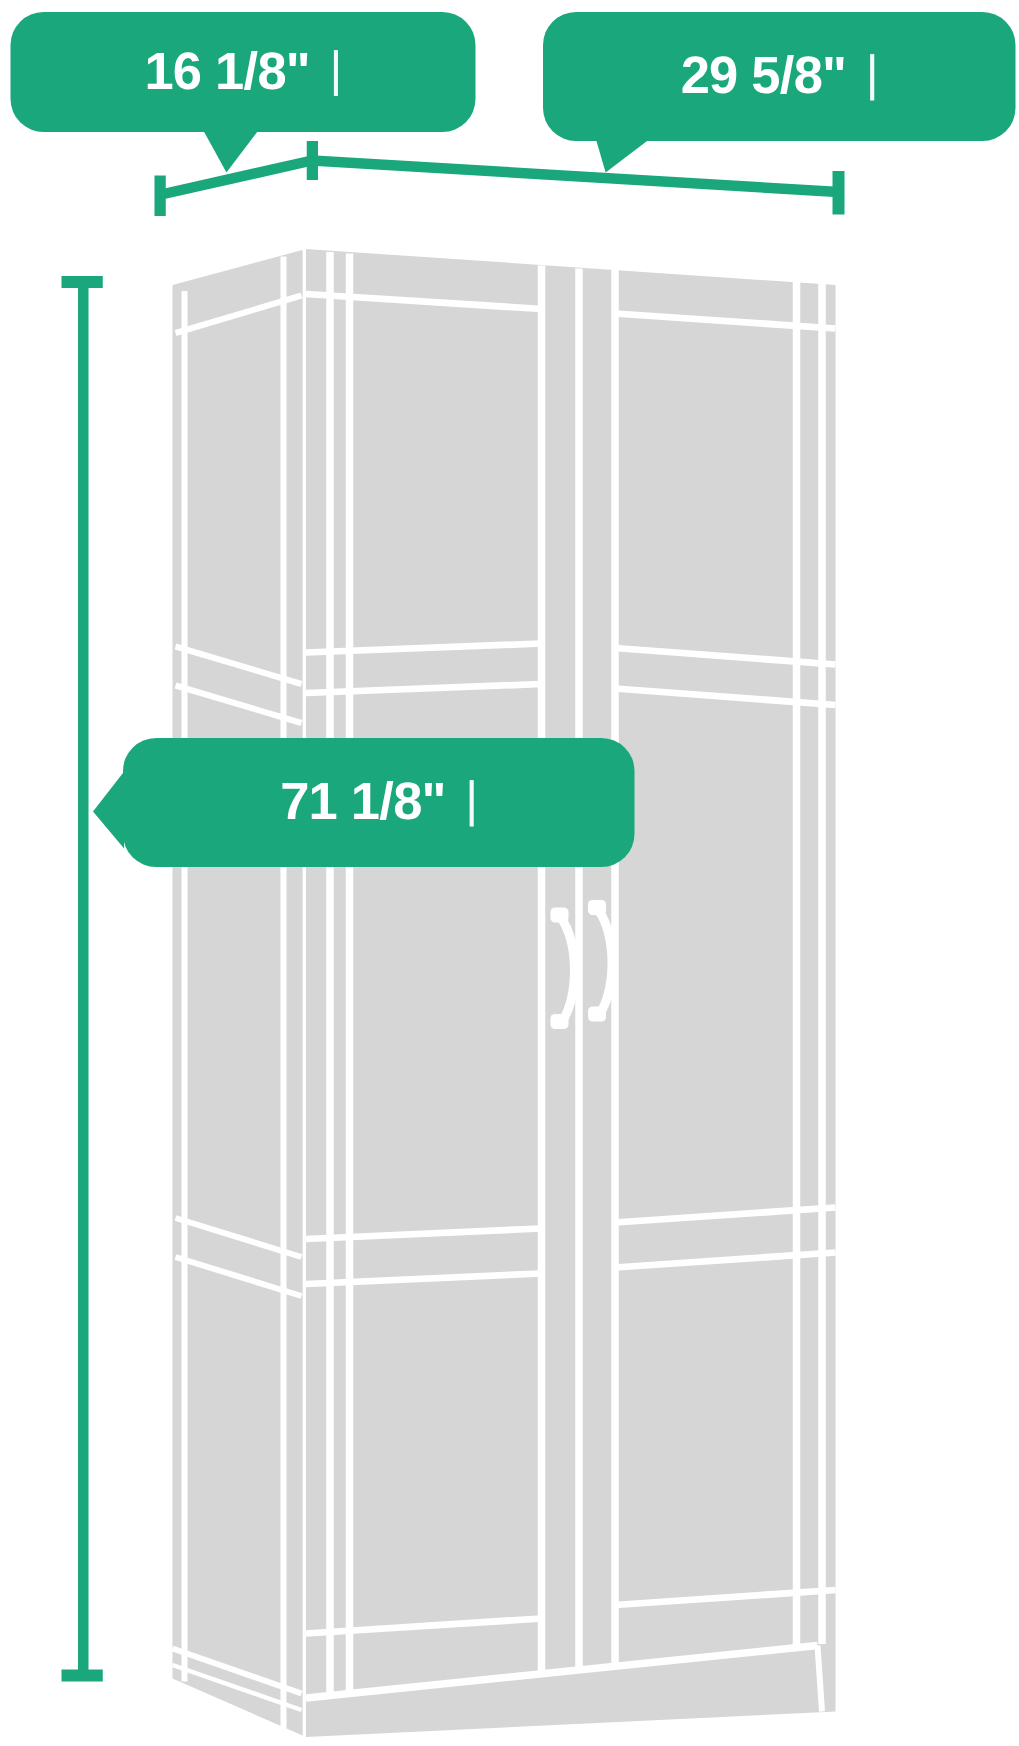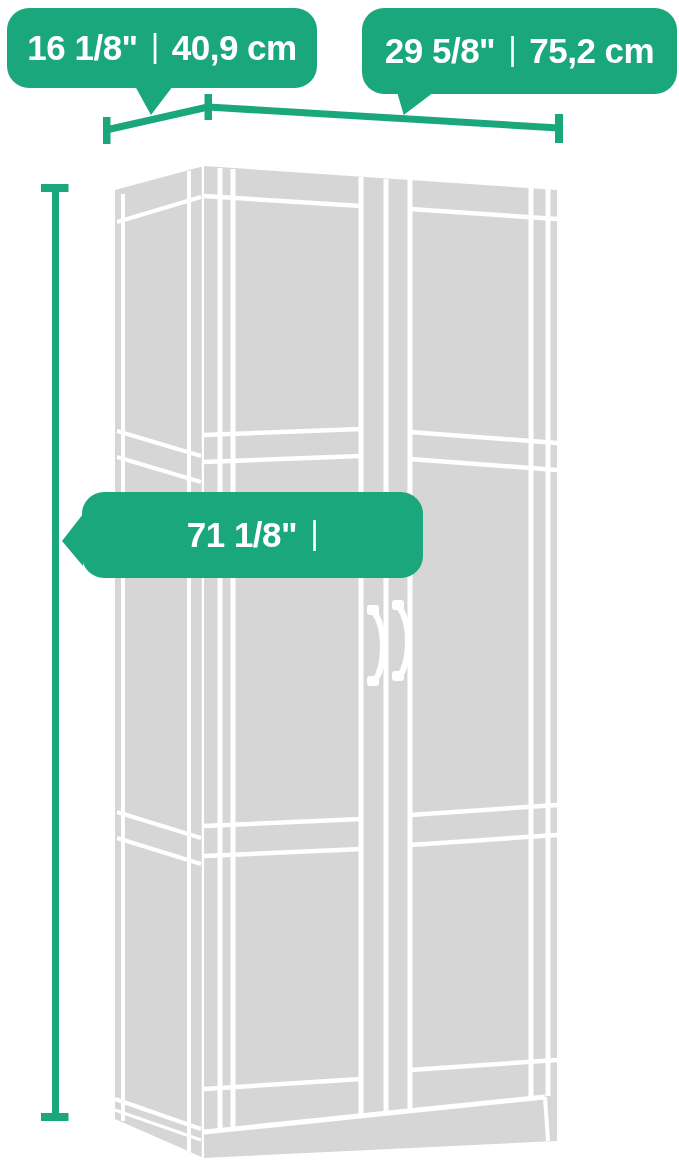--- a/index.html
+++ b/index.html
@@ -129,28 +129,26 @@
     <g fill="#1ba77c">
       <line x1="208" y1="107" x2="559" y2="128" stroke="#1ba77c" stroke-width="7"></line>
       <rect x="204.5" y="94" width="7.5" height="26"></rect>
       <rect x="555" y="114" width="8" height="29"></rect>
     </g>
   </svg>
 
   <div class="bubble bubble-depth">
     <span>16 1/8"</span>
     <span class="sep">|</span>
-    <span>40,9 cm</span>
     <div class="tail"></div>
   </div>
 
   <div class="bubble bubble-width">
     <span>29 5/8"</span>
     <span class="sep">|</span>
-    <span>75,2 cm</span>
     <div class="tail"></div>
   </div>
 
   <div class="bubble bubble-height">
     <span>71 1/8"</span>
     <span class="sep">|</span>
     <div class="tail"></div>
   </div>
 
 </div>

